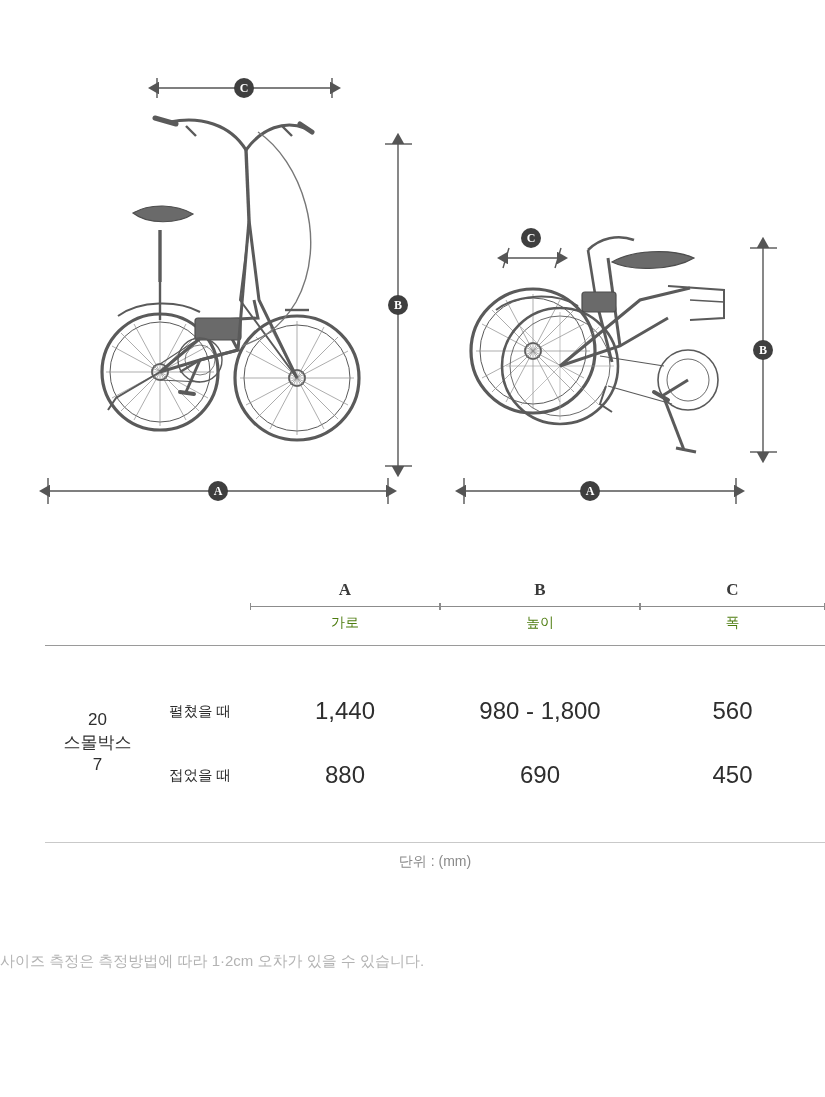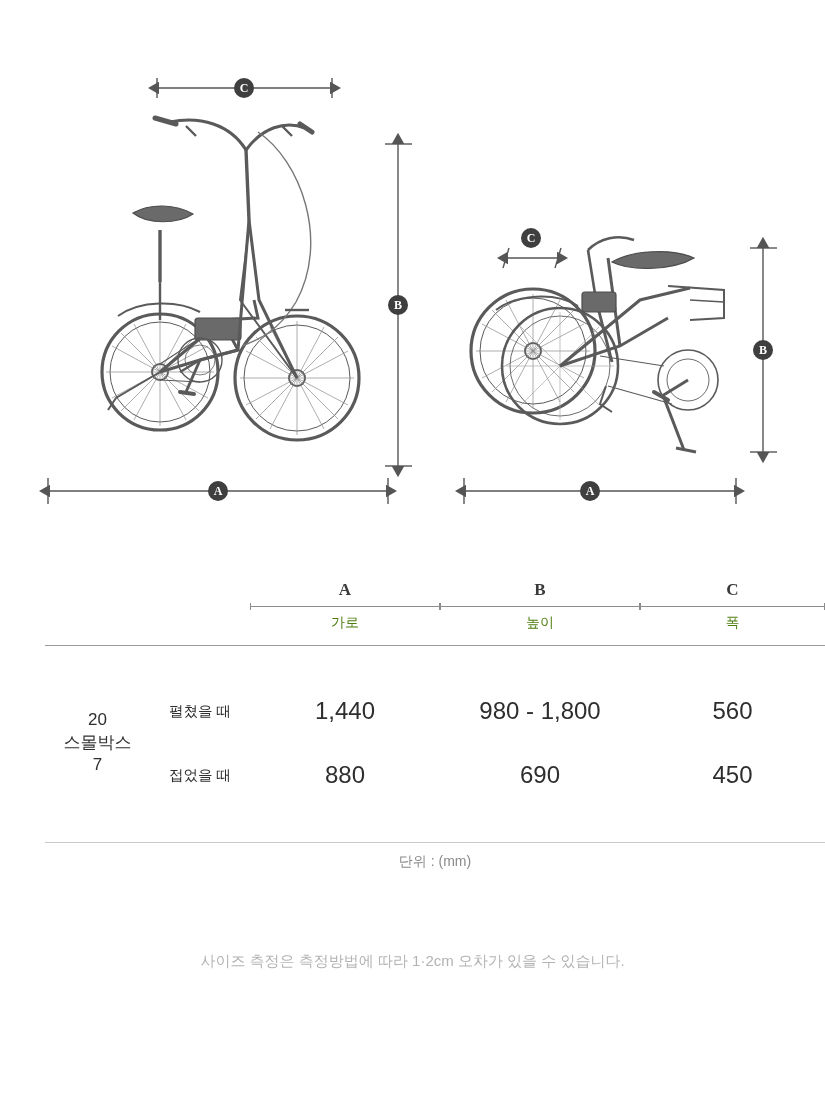--- a/index.html
+++ b/index.html
@@ -147,21 +147,20 @@
     color: #8a8a8a;
     text-align: right;
     padding-top: 10px !important;
   }
 
   .note {
     position: absolute;
     left: 0;
     top: 952px;
     width: 825px;
-    text-align: center;
     font-size: 15px;
     color: #b3b3b3;
   }
 </style>
 </head>
 <body>
 
 <div class="diagram-area">
 
   <svg class="bike-svg" width="825" height="560" viewBox="0 0 825 560">

